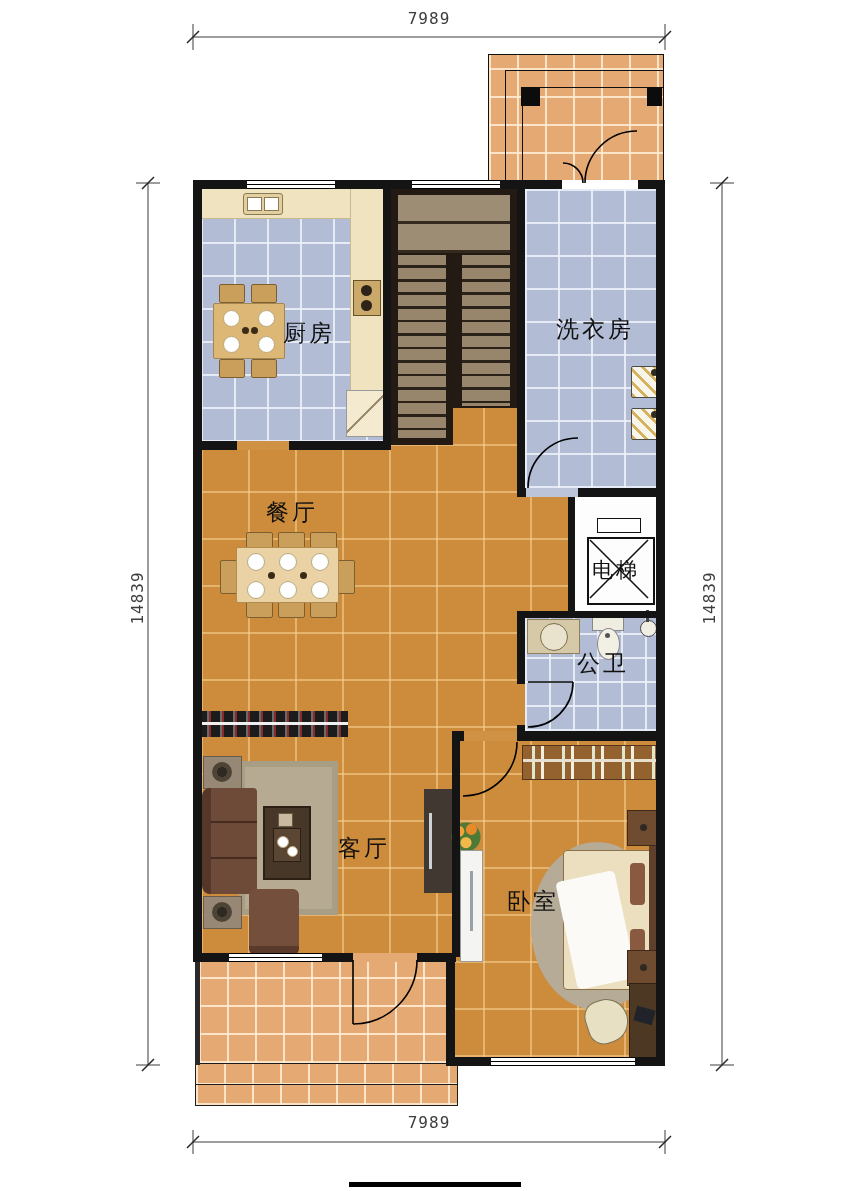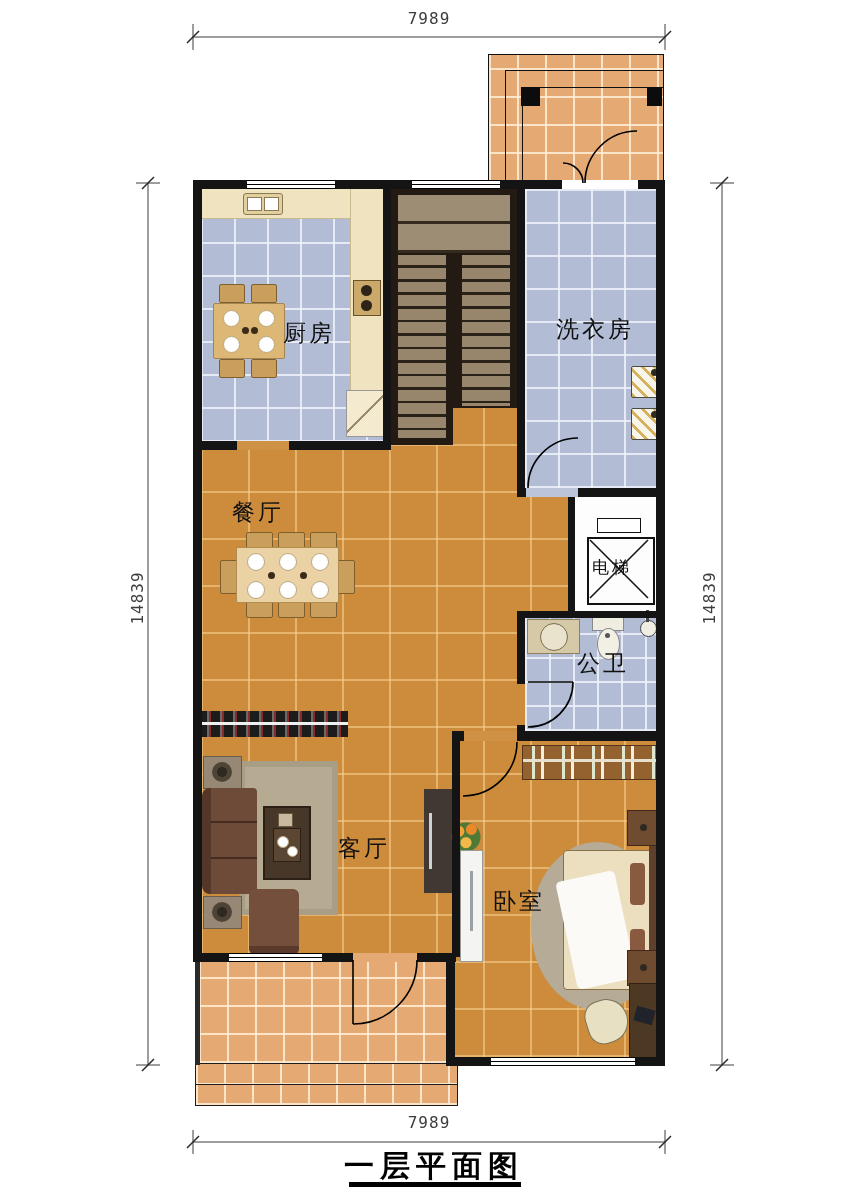--- a/index.html
+++ b/index.html
@@ -235,27 +235,26 @@
     <g stroke="#2a2a2a" stroke-width="1.5">
       <path d="M187,43 L199,31 M659,43 L671,31"></path>
       <path d="M187,1148 L199,1136 M659,1148 L671,1136"></path>
       <path d="M142,189 L154,177 M142,1071 L154,1059"></path>
       <path d="M716,189 L728,177 M716,1071 L728,1059"></path>
     </g>
   </svg>
 
   <div class="rm-label" style="left:283px;top:318px">厨房</div>
   <div class="rm-label" style="left:556px;top:314px">洗衣房</div>
-  <div class="rm-label" style="left:232px;top:497px">餐厅</div>
-  <div class="rm-label" style="left:592px;top:556px;font-size:17px">电梯</div>
+  <div class="rm-label" style="left:266px;top:497px">餐厅</div>
+  <div class="rm-label" style="left:592px;top:556px;font-size:21px">电梯</div>
   <div class="rm-label" style="left:577px;top:648px">公卫</div>
   <div class="rm-label" style="left:338px;top:833px">客厅</div>
-  <div class="rm-label" style="left:493px;top:886px">卧室</div>
+  <div class="rm-label" style="left:507px;top:886px">卧室</div>
 
   <div class="dim-label" style="left:381px;top:9px">7989</div>
   <div class="dim-label" style="left:381px;top:1113px">7989</div>
   <div class="dim-label" style="left:90px;top:588px;transform:rotate(-90deg)">14839</div>
   <div class="dim-label" style="left:662px;top:588px;transform:rotate(-90deg)">14839</div>
 
-  <div class="title">一层平面图</div>
   <div class="abs" style="left:349px;top:1182px;width:172px;height:5px;background:#000"></div>
 
 </div>
 
 </body></html>

